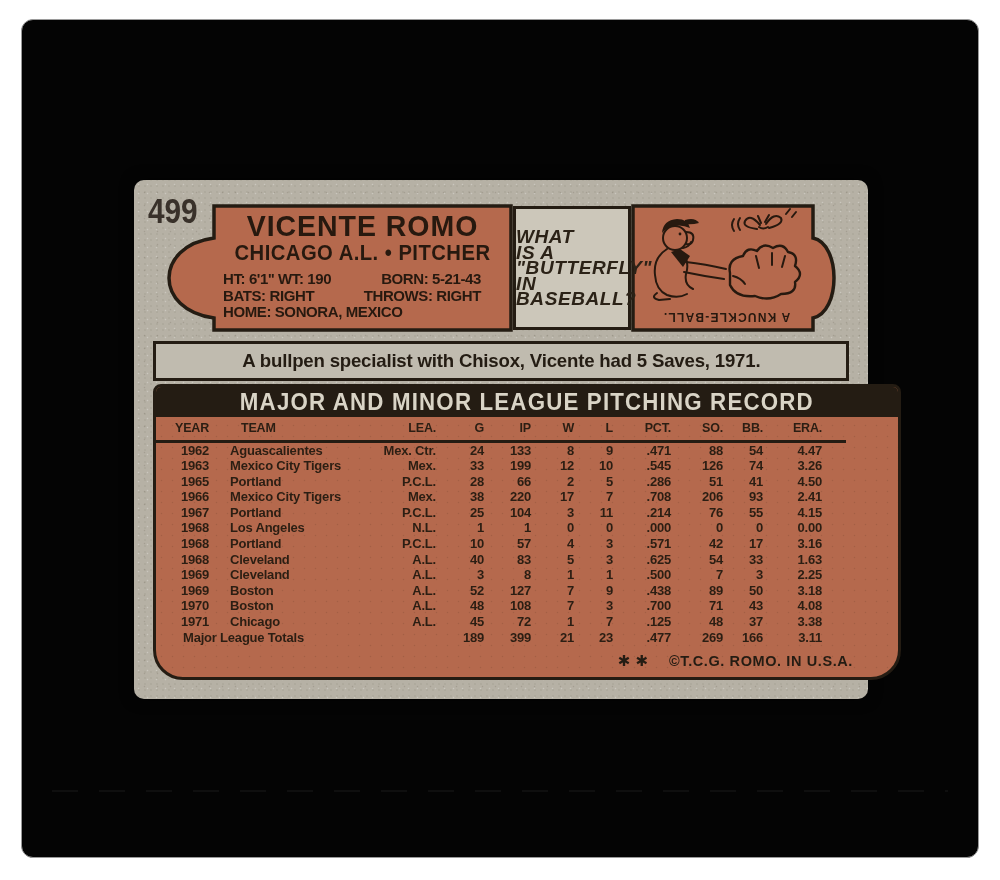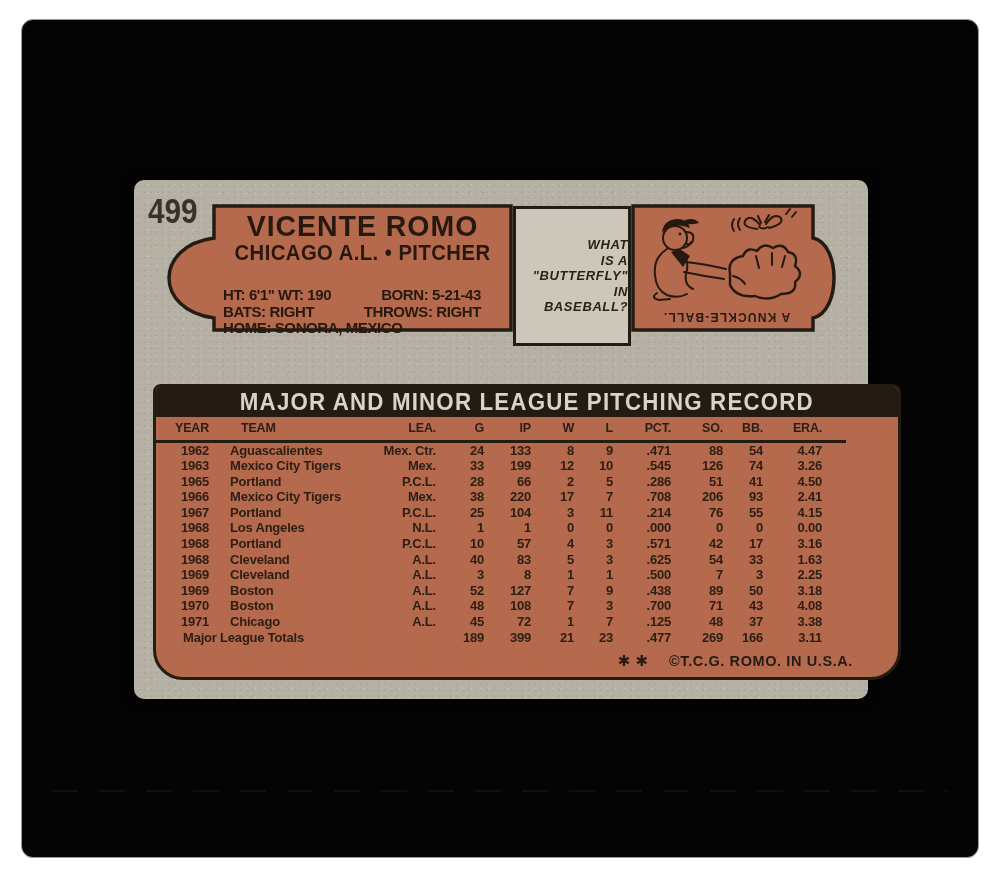--- a/index.html
+++ b/index.html
@@ -19,26 +19,26 @@
         background-position:0 0,4px 6px,2px 3px;
         box-shadow:0 0 14px rgba(0,0,0,.65);}
   .card-number{position:absolute;left:14px;top:11px;font-size:35px;font-weight:bold;color:#39312a;
         transform:scaleX(.85);transform-origin:left top;letter-spacing:0;}
   .banner-svg{position:absolute;left:0;top:0;}
   .plaque-left-content{position:absolute;left:80px;top:26px;width:297px;height:152px;color:#27190f;}
   .player-name{margin-top:5px;text-align:center;font-size:30px;font-weight:bold;letter-spacing:1px;
         transform:scaleX(.95);transform-origin:center;line-height:30px;white-space:nowrap;}
   .team-position{text-align:center;font-size:22px;font-weight:bold;letter-spacing:.5px;
         transform:scaleX(.92);transform-origin:center;line-height:24px;white-space:nowrap;}
-  .vitals{margin-top:22px;padding:0 30px 0 9px;font-size:15px;font-weight:bold;letter-spacing:-0.4px;}
+  .vitals{margin-top:6px;padding:0 30px 0 9px;font-size:15px;font-weight:bold;letter-spacing:-0.4px;}
   .vitals-line{display:flex;justify-content:space-between;line-height:16.5px;white-space:nowrap;}
-  .question-box{position:absolute;left:379px;top:26px;width:118px;height:140px;box-sizing:border-box;
+  .question-box{position:absolute;left:379px;top:26px;width:118px;height:124px;box-sizing:border-box;
         background:#ccc7ba;border:3.5px solid #241c13;display:flex;flex-direction:column;
-        justify-content:center;align-items:flex-end;text-align:center;color:#2b2217;
-        font-style:italic;font-weight:bold;font-size:13px;line-height:15.5px;letter-spacing:.6px;}
+        justify-content:center;align-items:flex-start;text-align:center;color:#2b2217;
+        font-style:italic;font-weight:bold;font-size:19px;line-height:15.5px;letter-spacing:.6px;}
   .plaque-right{position:absolute;left:499px;top:26px;width:201px;height:124px;}
   .cartoon-svg{position:absolute;left:0;top:0;}
   .quiz-answer{position:absolute;left:0;right:14px;bottom:6px;text-align:center;color:#27190f;
         font-size:12px;font-weight:bold;letter-spacing:1.2px;transform:rotate(180deg);white-space:nowrap;}
   .bio-strip{position:absolute;left:19px;top:161px;width:696px;height:40px;box-sizing:border-box;
         background:#c0bbaf;border:3px solid #241c13;display:flex;align-items:center;justify-content:center;}
   .bio-text{font-size:19px;font-weight:bold;color:#241c13;letter-spacing:-0.2px;transform:scaleX(.98);white-space:nowrap;}
   .stats-panel{position:absolute;left:19px;top:204px;width:748px;height:296px;box-sizing:border-box;
         background-color:#b5694d;
         background-image:radial-gradient(circle, rgba(40,20,10,.12) .6px, transparent 1.1px);
@@ -134,20 +134,23 @@
           <path class="ink-stroke" d="M126 21 Q130 24 135 21"></path>
           <path class="ink-stroke" d="M128 17 L125 10 M132 16 L136 9"></path>
 
           <path class="ink-stroke" d="M101 13 Q97 19 101 25"></path>
           <path class="ink-stroke" d="M107 12 Q103 18 107 24"></path>
           <path class="ink-stroke" d="M153 8 L157 3 M159 11 L163 6"></path>
         </svg>
         <div class="quiz-answer">A KNUCKLE-BALL.</div>
       </div>
 
+      <div class="bio-strip">
+        <div class="bio-text">A bullpen specialist with Chisox, Vicente had 5 Saves, 1971.</div>
+      </div>
 
       <div class="stats-panel">
         <div class="stats-band">
           <div class="stats-title">MAJOR AND MINOR LEAGUE PITCHING RECORD</div>
         </div>
         <table class="stats-table">
             <colgroup>
               <col style="width: 57px;">
               <col style="width: 157px;">
               <col style="width: 70px;">

